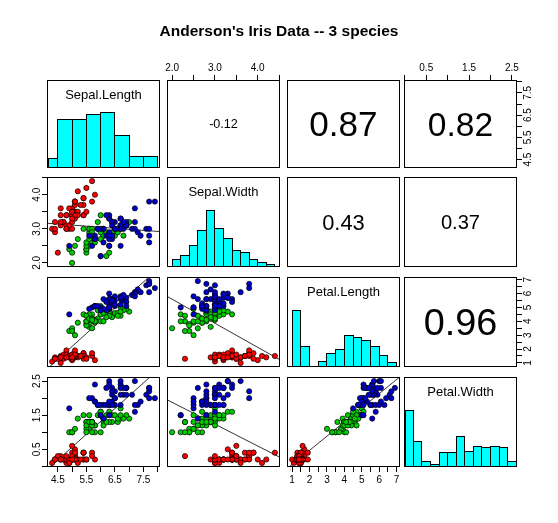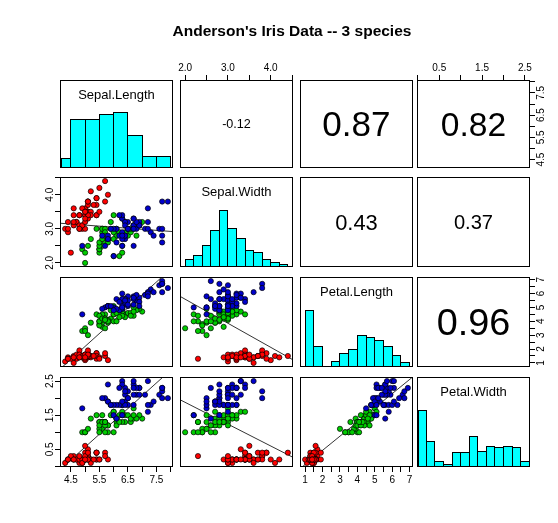--- a/index.html
+++ b/index.html
@@ -3,21 +3,21 @@
 <meta charset="utf-8">
 <style>
   html,body{margin:0;padding:0;}
   body{
     width:558px;height:523px;
     background:#ffffff;
     font-family:"Liberation Sans", sans-serif;
     overflow:hidden;
     position:relative;
   }
-  #plot-root{position:absolute;left:13px;top:0;width:456px;height:523px;}
+  #plot-root{position:absolute;left:0;top:0;width:456px;height:523px;}
   svg{display:block;}
   .ttl{font-family:"Liberation Sans",sans-serif;font-weight:bold;font-size:15.5px;fill:#000;}
   .axlab{font-family:"Liberation Sans",sans-serif;font-size:10px;fill:#000;}
   .diaglab{font-family:"Liberation Sans",sans-serif;font-size:13px;fill:#000;}
   .corrtxt{font-family:"Liberation Sans",sans-serif;fill:#000;}
   .frame{fill:none;stroke:#000;stroke-width:1;shape-rendering:crispEdges;}
   .tick{stroke:#000;stroke-width:1;shape-rendering:crispEdges;}
   .bar{stroke:#000;stroke-width:1;shape-rendering:crispEdges;}
   .regline{stroke:#000;stroke-width:0.8;fill:none;}
   .pt{stroke:#000;stroke-width:0.7;}

